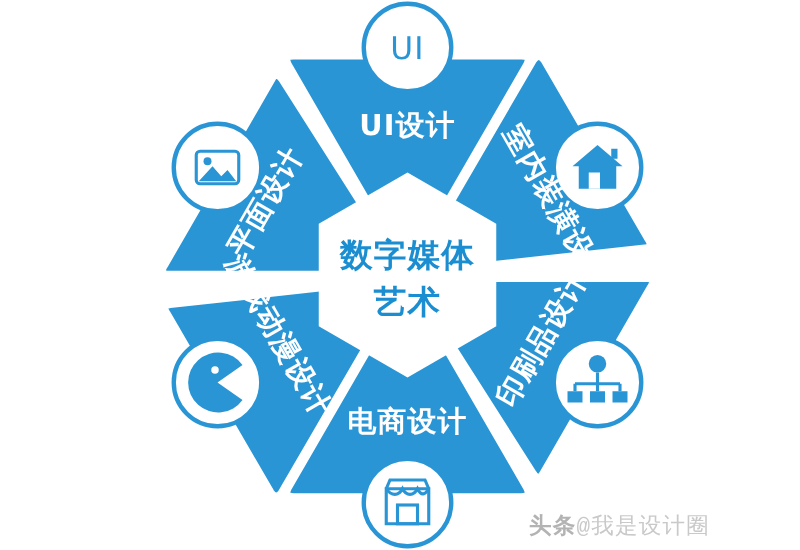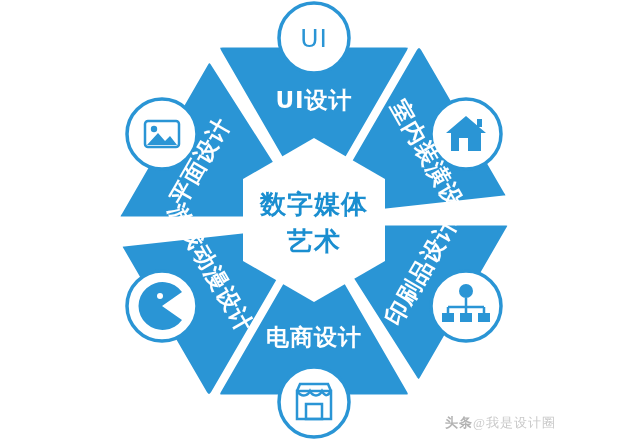--- a/index.html
+++ b/index.html
@@ -9,21 +9,21 @@
   }
   body {
     width: 640px;
     height: 440px;
     overflow: hidden;
     font-family: "DejaVu Sans", "Liberation Sans", sans-serif;
     position: relative;
   }
   #stage {
     position: absolute;
-    left: 4px; top: 0;
+    left: 16px; top: 0;
     width: 562px;
     height: 440px;
     background: #ffffff;
   }
   svg.diagram {
     position: absolute;
     left: 0; top: 0;
     width: 640px;
     height: 440px;
   }
@@ -38,22 +38,22 @@
     font-family: "DejaVu Sans", "Liberation Sans", sans-serif;
     font-weight: bold;
     fill: #1a8ed0;
     font-size: 26px;
     letter-spacing: 1px;
   }
   .watermark {
     position: absolute;
     right: 10px;
     bottom: 8px;
-    font-family: Liberation Serif, serif;
-    font-size: 13px;
+    font-family: Liberation Mono, monospace;
+    font-size: 18px;
     color: #c9c9c9;
     letter-spacing: 1px;
     user-select: none;
   }
   .watermark .wm-strong { color: #b3b3b3; font-weight: bold; }
 </style>
 </head>
 <body>
 
 <div id="stage">

